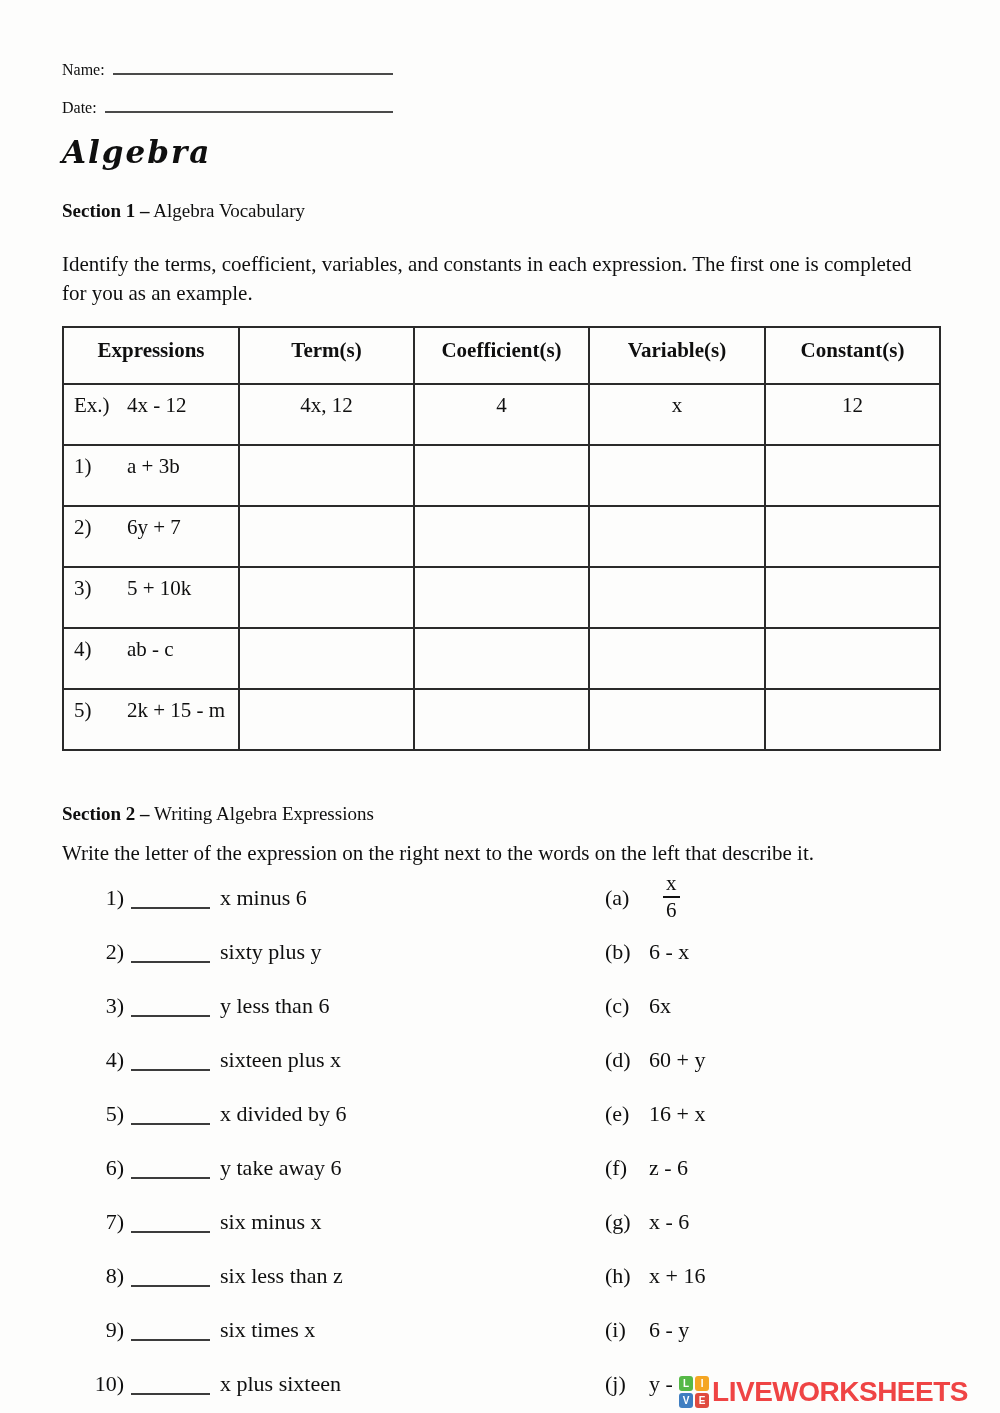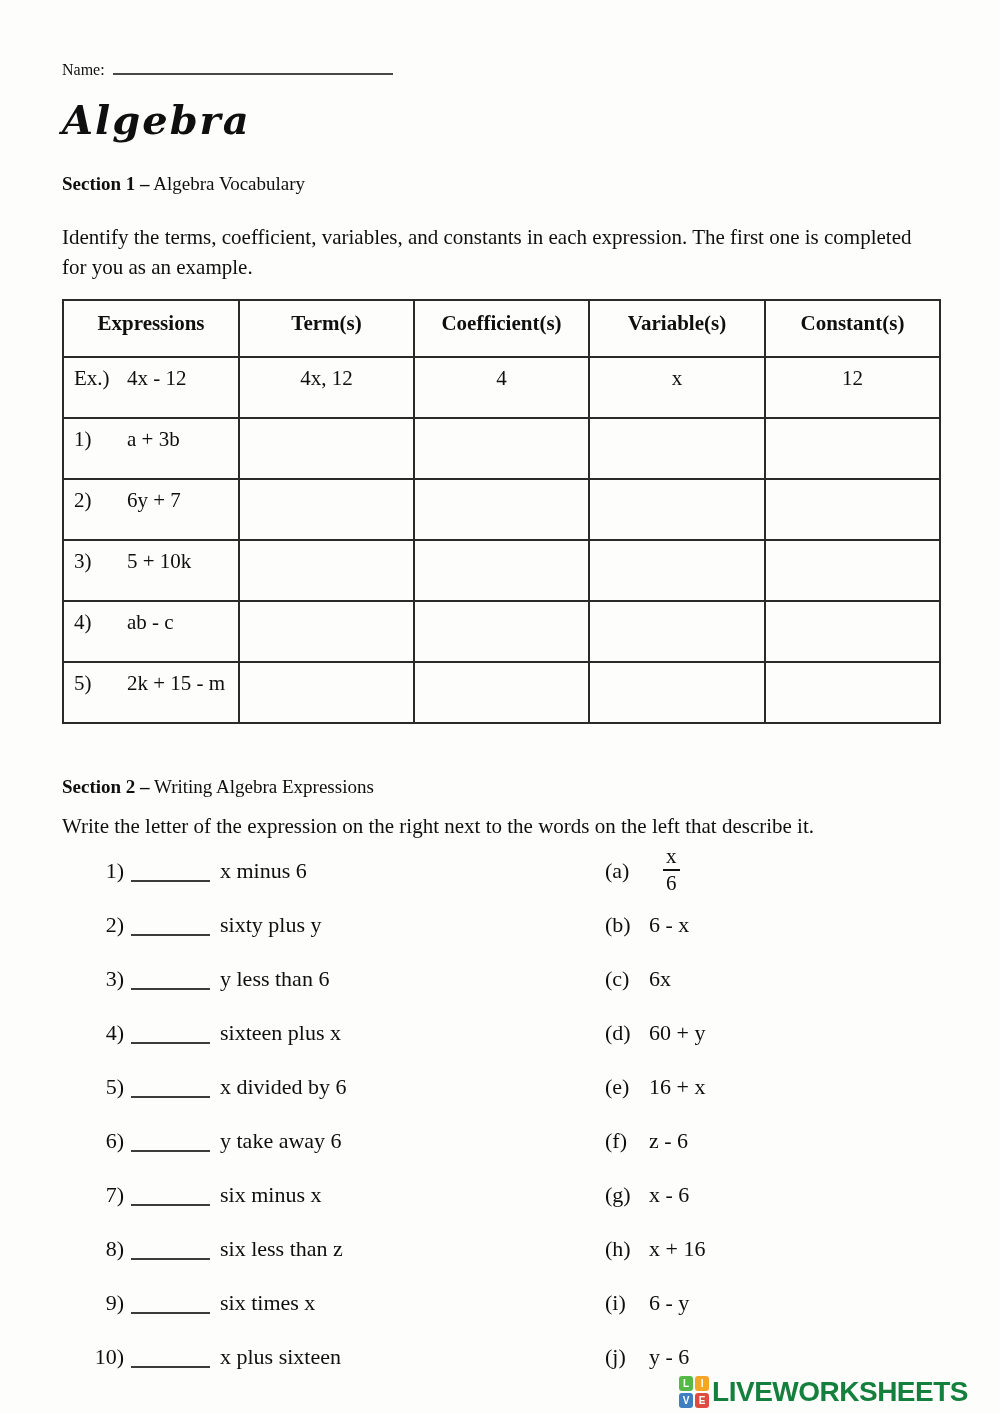--- a/index.html
+++ b/index.html
@@ -25,21 +25,21 @@
   }
   .fill-line.name { width: 280px; }
   .fill-line.date { width: 288px; }
 
   
   .worksheet-title {
     margin-top: 1px;
     font-family: "DejaVu Serif", serif;
     font-weight: bold;
     font-style: italic;
-    font-size: 40px;
+    font-size: 31px;
     letter-spacing: 2px;
   }
 
   
   .section-heading { margin-top: 30px; font-size: 19px; }
   .section-heading .bold { font-weight: bold; }
   .instructions { margin-top: 28px; font-size: 21px; line-height: 1.42; max-width: 884px; }
 
   
   table.vocab {
@@ -131,20 +131,23 @@
   }
 </style>
 </head>
 <body>
 
 <div class="content">
 
   <div class="field-row">
     <span>Name:</span><span class="fill-line name"></span>
   </div>
+  <div class="field-row">
+    <span>Date:</span><span class="fill-line date"></span>
+  </div>
 
   <div class="worksheet-title">Algebra</div>
 
   <div class="section-heading">
     <span class="bold">Section 1 –</span><span> Algebra Vocabulary</span>
   </div>
 
   <div class="instructions">Identify the terms, coefficient, variables, and constants in each expression. The first one is completed for you as an example.</div>
 
   <table class="vocab">
@@ -344,14 +347,14 @@
   </div>
 </div>
 
 <div class="logo">
   <div class="logo-grid">
     <span class="logo-sq" style="background: rgb(86, 185, 71);">L</span>
     <span class="logo-sq" style="background: rgb(245, 166, 35);">I</span>
     <span class="logo-sq" style="background: rgb(63, 126, 193);">V</span>
     <span class="logo-sq" style="background: rgb(224, 75, 63);">E</span>
   </div>
-  <span class="logo-text" style="color: #15803d;">LIVEWORKSHEETS</span>
+  <span class="logo-text" style="color: #ef4444;">LIVEWORKSHEETS</span>
 </div>
 
 </body></html>

